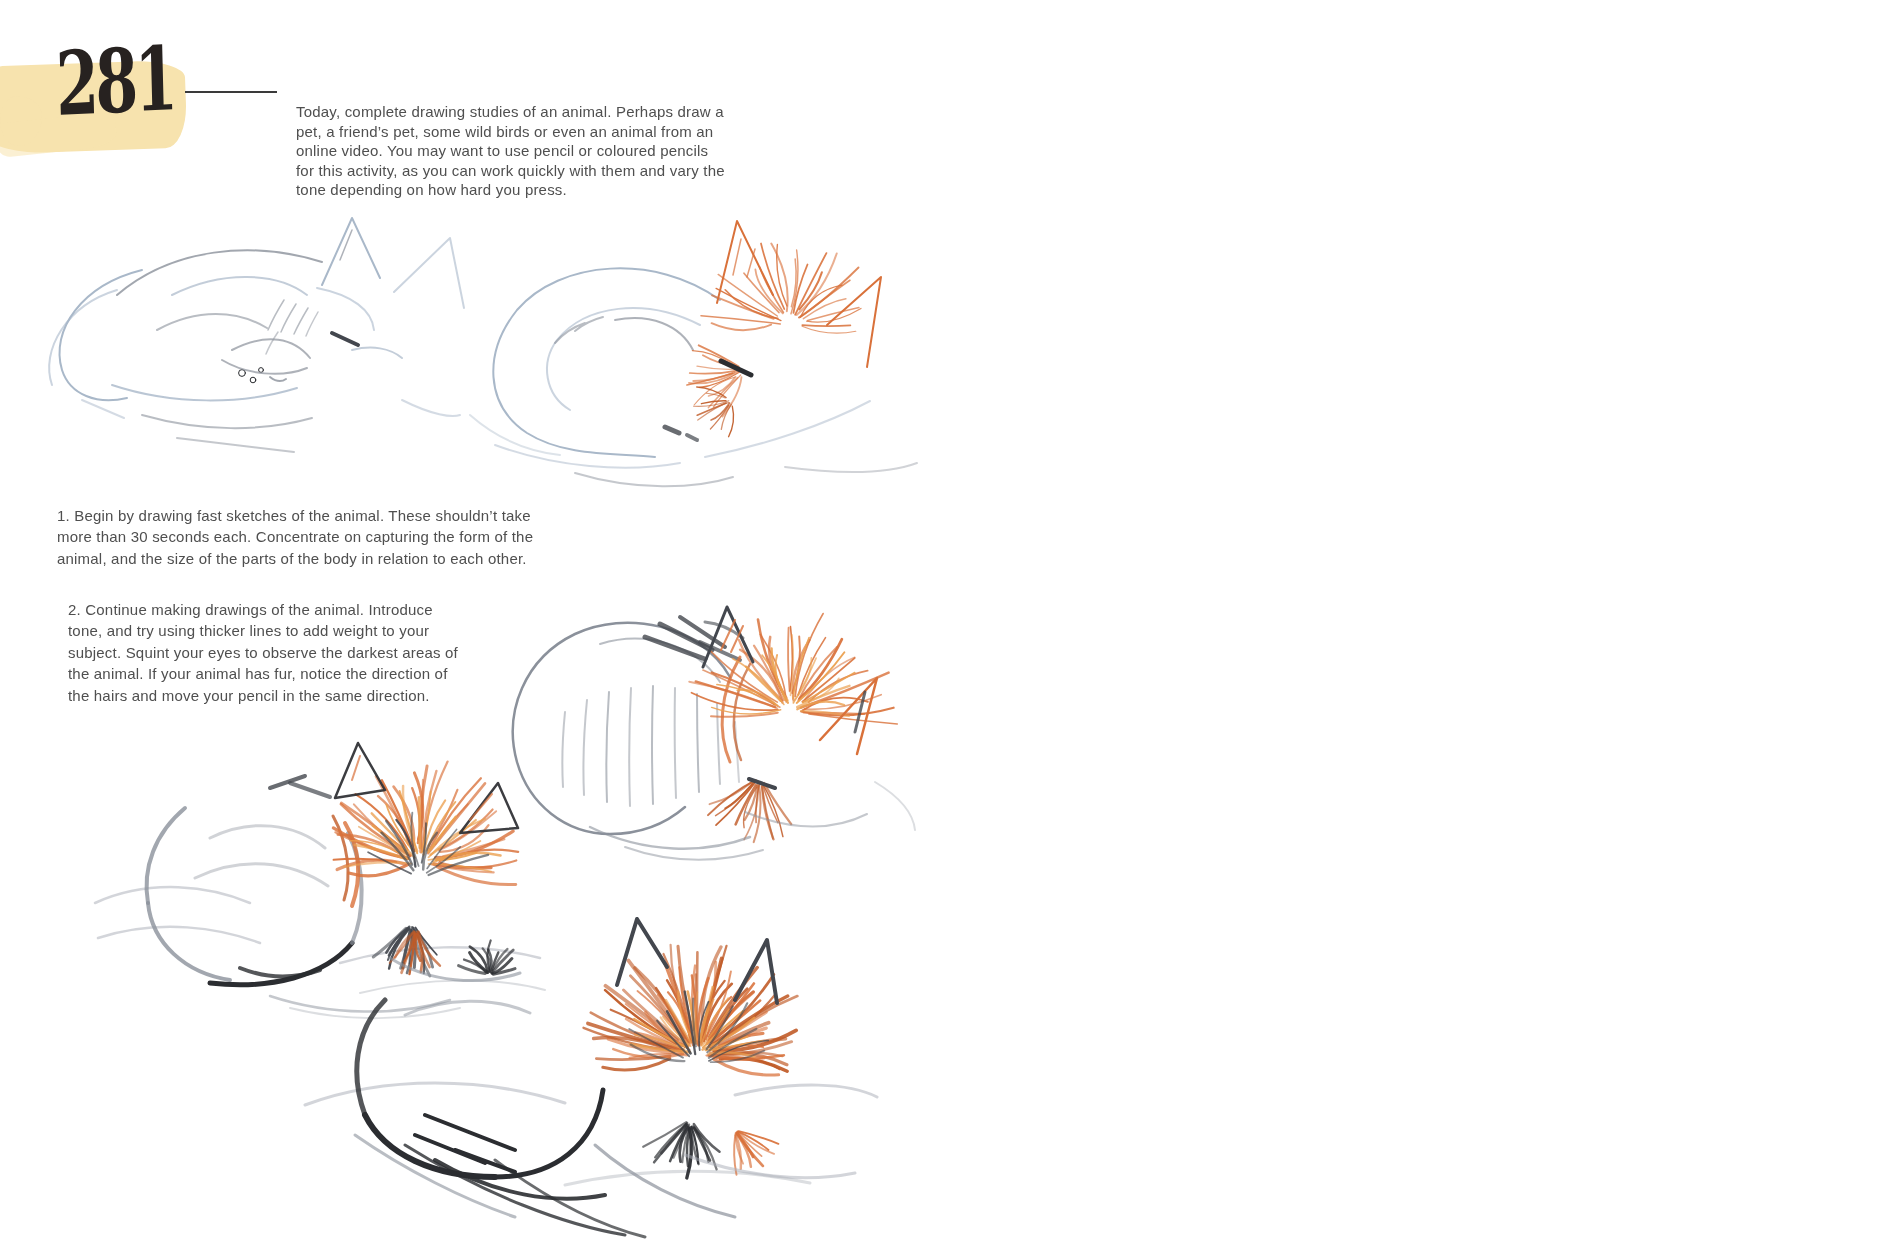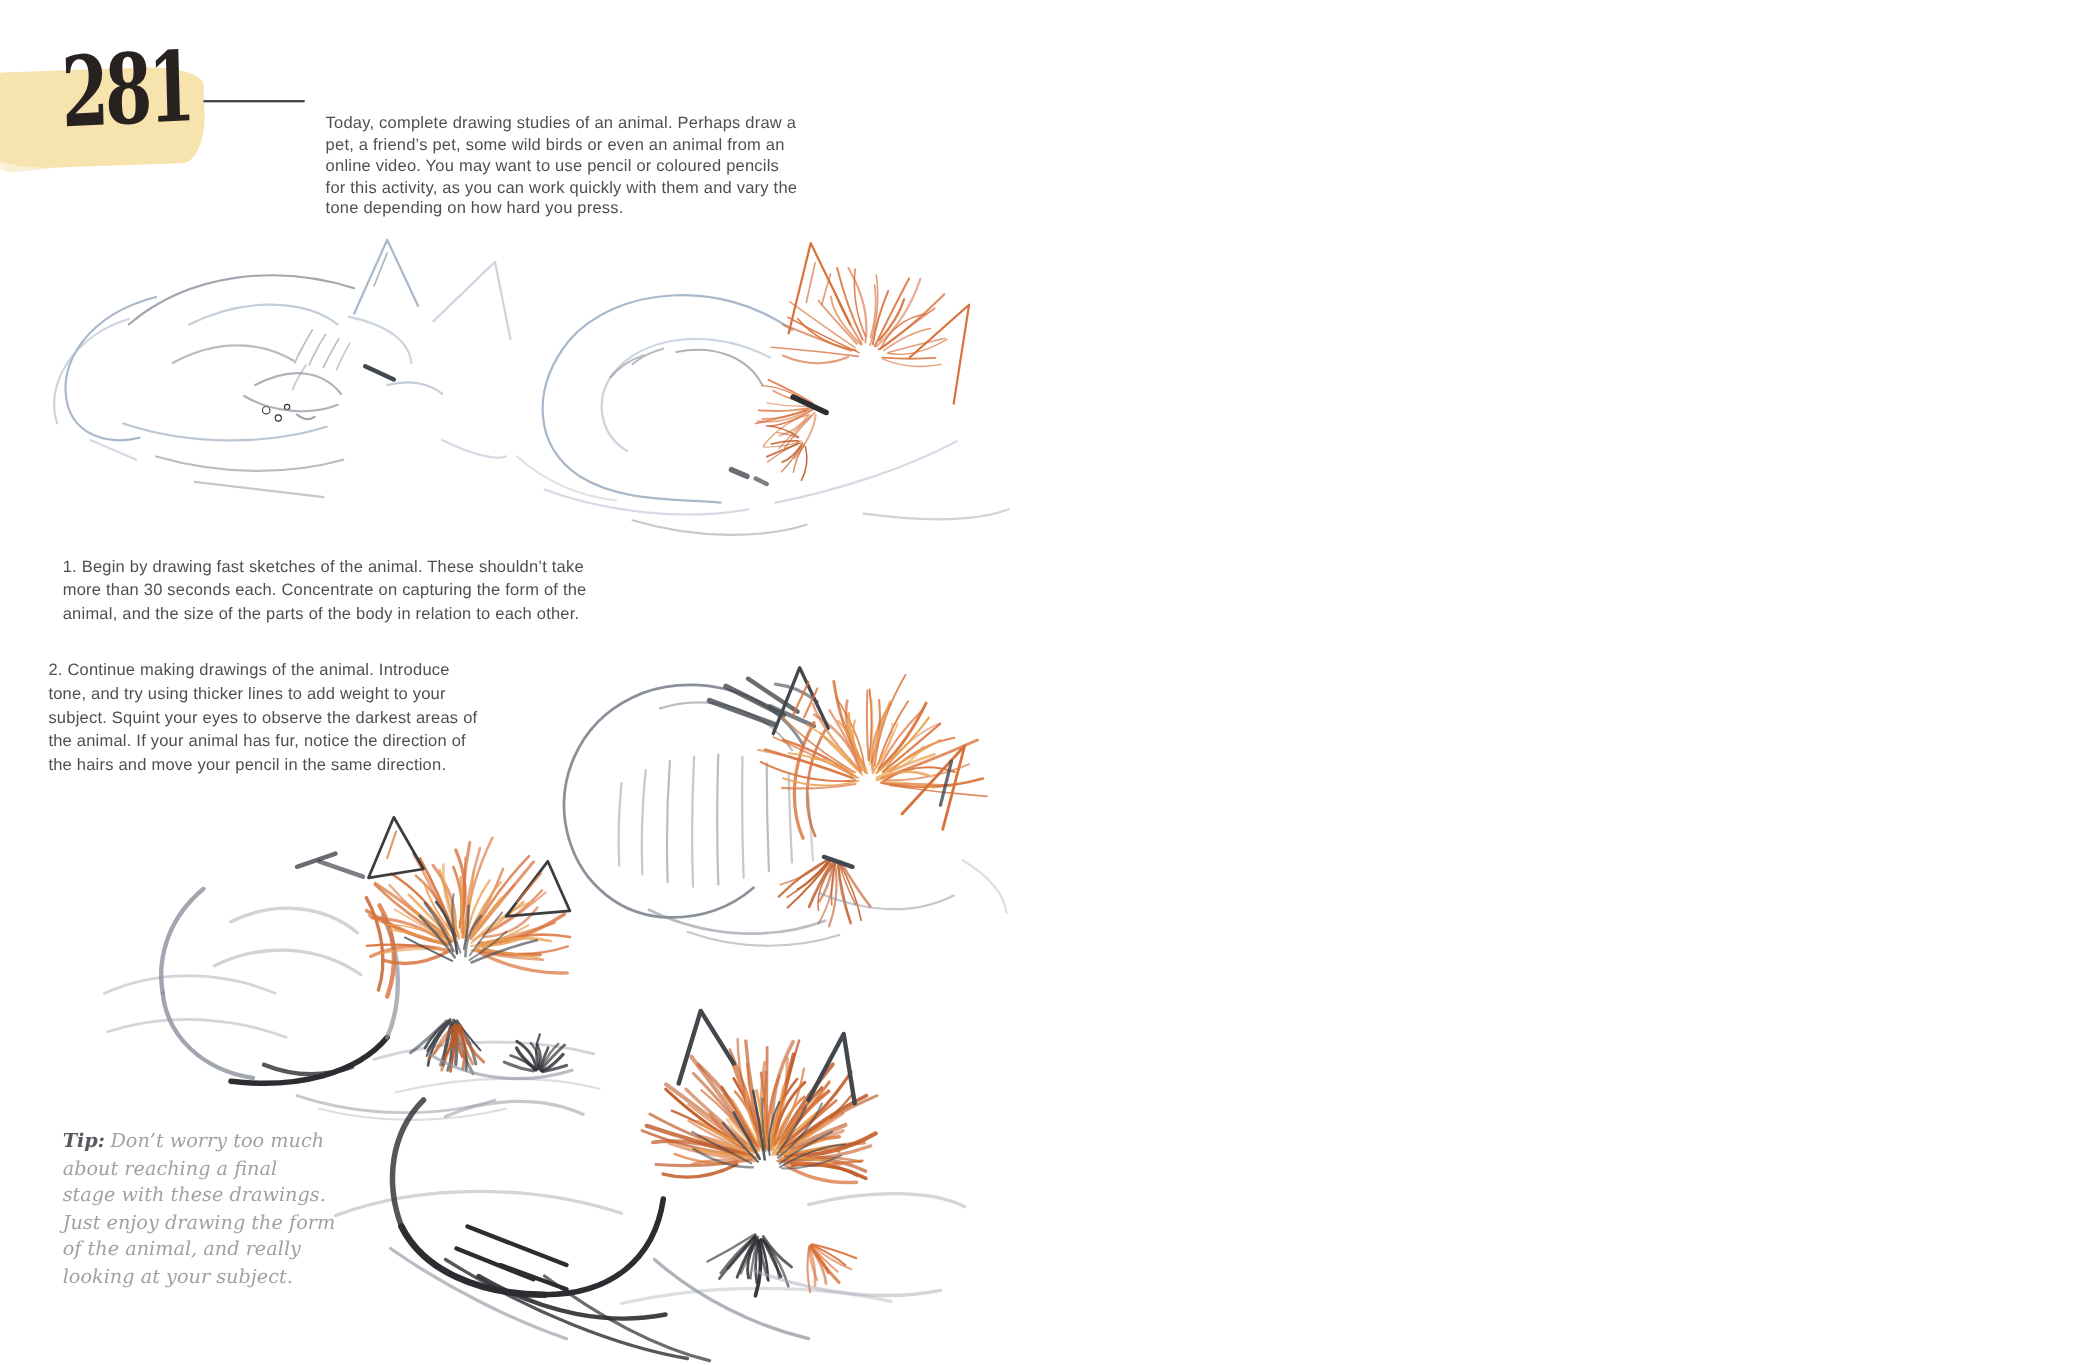--- a/index.html
+++ b/index.html
@@ -17,21 +17,21 @@
   .day-number{left:56px;top:38px;font-family:"DejaVu Serif",serif;font-weight:700;font-size:88px;
     line-height:92px;letter-spacing:-5px;color:var(--ink);transform:scaleX(.70) rotate(-2deg);
     transform-origin:left center;}
   .header-rule{left:185px;top:91px;width:92px;height:2px;background:var(--rule);}
 
   
   .copy{color:var(--body-text);font-size:15px;line-height:19.6px;letter-spacing:.2px;white-space:pre-line;}
   .intro{left:296px;top:69px;width:520px;margin-top:33px;}
   .step{font-size:15px;line-height:21.4px;}
   .step-1{left:57px;top:490px;width:580px;}
-  .step-2{left:44px;top:584px;width:470px;}
+  .step-2{left:68px;top:584px;width:470px;}
 
   
   .tip{left:57px;top:1026px;width:260px;font-family:"DejaVu Serif",serif;font-style:italic;
     font-size:17.5px;line-height:24.6px;color:var(--tip-text);}
   .tip-label{font-weight:700;color:var(--tip-label);margin-right:5px;}
   .tip-body{white-space:pre-line;}
 
   
   svg.sk{position:absolute;overflow:visible;}
   svg.sk path,svg.sk ellipse,svg.sk circle{fill:none;stroke-linecap:round;stroke-linejoin:round;}
@@ -621,24 +621,16 @@
       </g>
       <g>
         <path class="char w3 o8" d="M140,240 C220,290 300,320 360,330"></path>
         <path class="char w3 o7" d="M230,255 C290,300 340,322 380,332"></path>
         <path class="gray w3 o7" d="M330,240 C370,275 420,300 470,312"></path>
         <path class="gray w3 o6" d="M90,230 C140,265 200,295 250,312"></path>
         <path class="blk w3 o5" d="M420,250 C480,272 540,278 590,268"></path>
       </g>
     </svg>
 
-    <div class="abs tip">
-      <span class="tip-label">Tip:</span><span class="tip-body">Don’t worry too much
-about reaching a final
-stage with these drawings.
-Just enjoy drawing the form
-of the animal, and really
-looking at your subject.</span>
-    </div>
   </div>
 
   <div class="abs" style="left:945px;top:0;width:945px;height:1241px;background:var(--page-bg,#fff);"></div>
 </div>
 
 </body></html>

